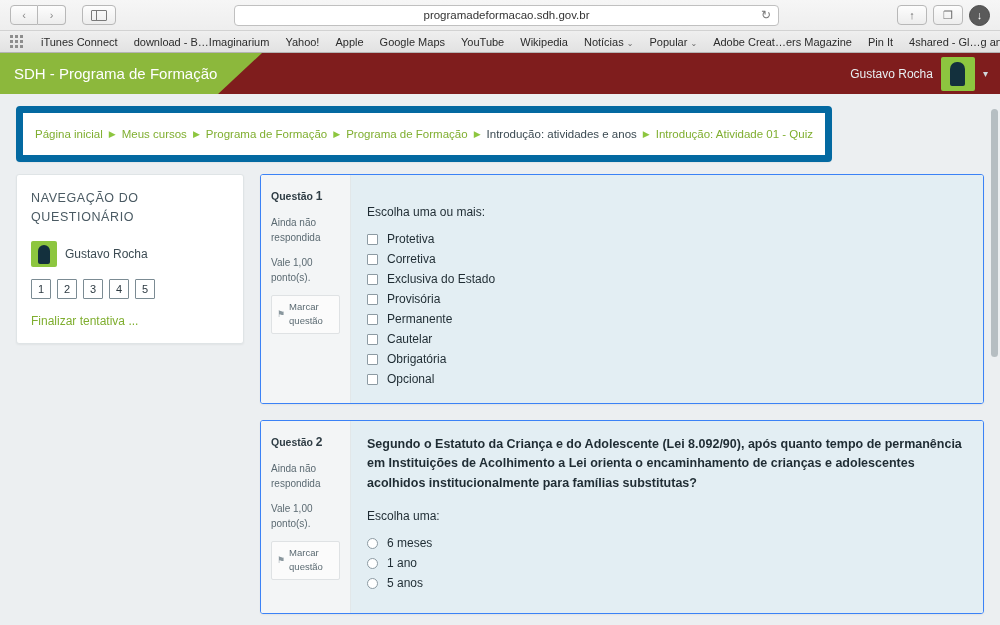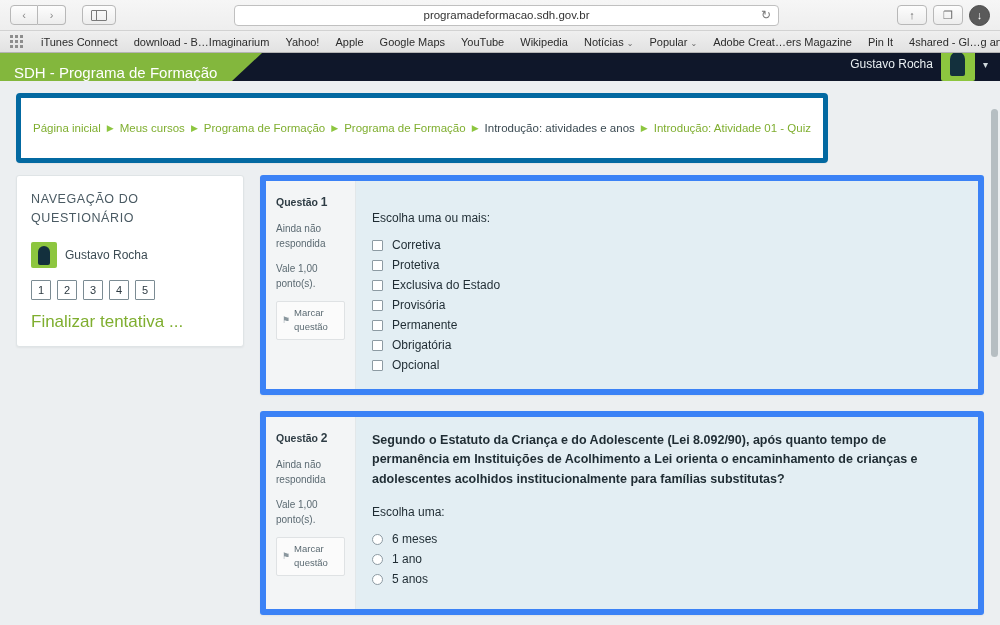--- a/index.html
+++ b/index.html
@@ -121,25 +121,25 @@
   #page {
     position: relative;
     width: 1000px;
     height: 573px;
     background: #eceff1;
     overflow: hidden;
   }
 
   
   #site-header {
-    height: 28px;
-    background: #0f172a;
-    position: relative;
-    display: flex;
-    align-items: flex-end;
+    height: 41px;
+    background: #7f1d1d;
+    position: relative;
+    display: flex;
+    align-items: center;
     color: #fff;
     overflow: hidden;
   }
   #header-green-shape {
     position: absolute;
     left: 0; top: 0;
     width: 262px; height: 44px;
     background: #8dc63f;
     clip-path: polygon(0 0, 100% 0, 82% 100%, 0 100%);
     opacity: .92;
@@ -178,23 +178,23 @@
   #user-caret { font-size: 10px; color: #cfd8dc; }
 
   
   #breadcrumb-wrap {
     padding: 12px 16px 0 16px;
   }
   #breadcrumb {
     display: inline-flex;
     align-items: center;
     background: #ffffff;
-    border: 5px solid #0369a1;
+    border: 7px solid #0369a1;
     border-radius: 4px;
-    padding: 24px 12px;
+    padding: 15px 12px;
     font-size: 11.5px;
     gap: 6px;
     box-shadow: 0 1px 1px rgba(0,0,0,.04);
   }
   #breadcrumb a { color: #7fae2f; text-decoration: none; }
   #breadcrumb .sep { color: #8dc63f; font-size: 9px; }
   #breadcrumb .current { color: #3b4a52; }
 
   
   #cols {
@@ -248,31 +248,31 @@
     border: 1px solid #7b8b93;
     background: #ffffff;
     font-size: 11px;
     color: #2d3a42;
     display: flex;
     align-items: center;
     justify-content: center;
     border-radius: 1px;
   }
   #finish-link {
-    font-size: 17px;
+    font-size: 12px;
     color: #7fae2f;
     text-decoration: none;
     margin-top: 22px;
   }
 
   
   .question-card {
     display: flex;
     background: #ffffff;
-    border: 6px solid #3b82f6;
+    border: 1px solid #3b82f6;
     border-radius: 3px;
     margin-bottom: 16px;
     box-shadow: 0 1px 2px rgba(0,0,0,.05);
     overflow: hidden;
   }
   .q-info {
     width: 90px;
     flex: none;
     background: #f3f5f6;
     border-right: 1px solid #e2e7e9;
@@ -477,37 +477,41 @@
           <div class="q-flag">
             <span class="flag-glyph">⚑</span>
             <span>Marcar questão</span>
           </div>
         </div>
         <div class="q-body">
           <div class="q-prompt">Escolha uma ou mais:</div>
           <div class="answers">
             <label class="answer">
                 <span class="cb"></span>
+                <span>Protetiva</span>
+              </label>
+            <label class="answer">
+                <span class="cb"></span>
                 <span>Corretiva</span>
               </label>
             <label class="answer">
                 <span class="cb"></span>
-                <span>Protetiva</span>
-              </label>
-            <label class="answer">
-                <span class="cb"></span>
                 <span>Exclusiva do Estado</span>
               </label>
             <label class="answer">
                 <span class="cb"></span>
                 <span>Provisória</span>
               </label>
             <label class="answer">
                 <span class="cb"></span>
                 <span>Permanente</span>
+              </label>
+            <label class="answer">
+                <span class="cb"></span>
+                <span>Cautelar</span>
               </label>
             <label class="answer">
                 <span class="cb"></span>
                 <span>Obrigatória</span>
               </label>
             <label class="answer">
                 <span class="cb"></span>
                 <span>Opcional</span>
               </label>
           </div>

